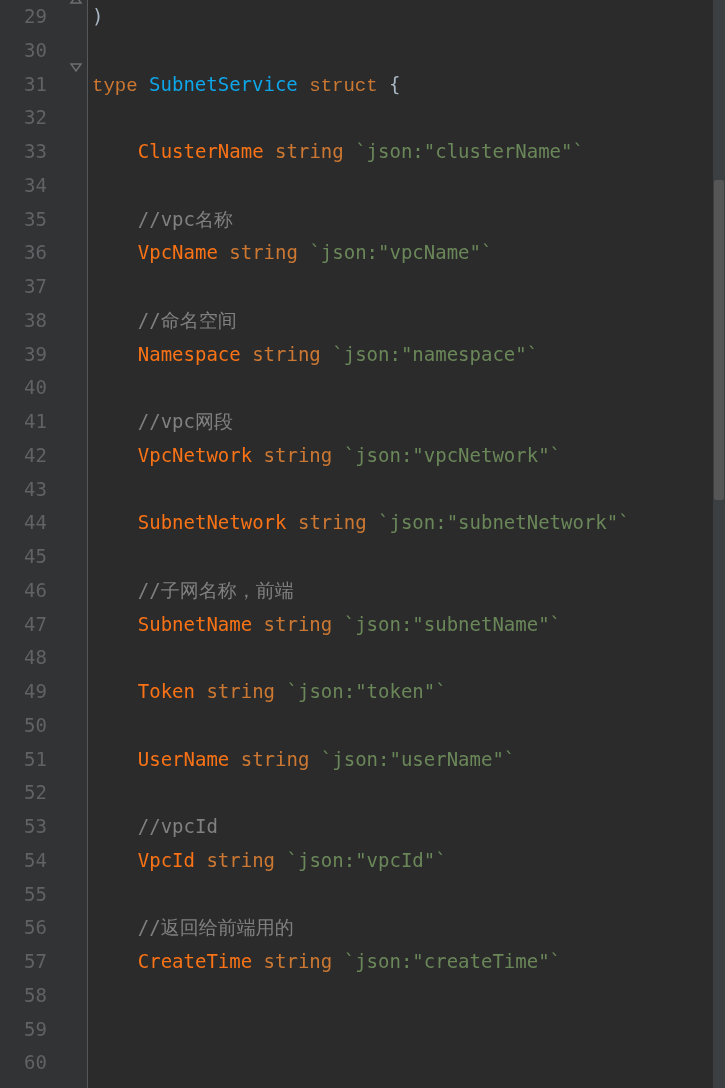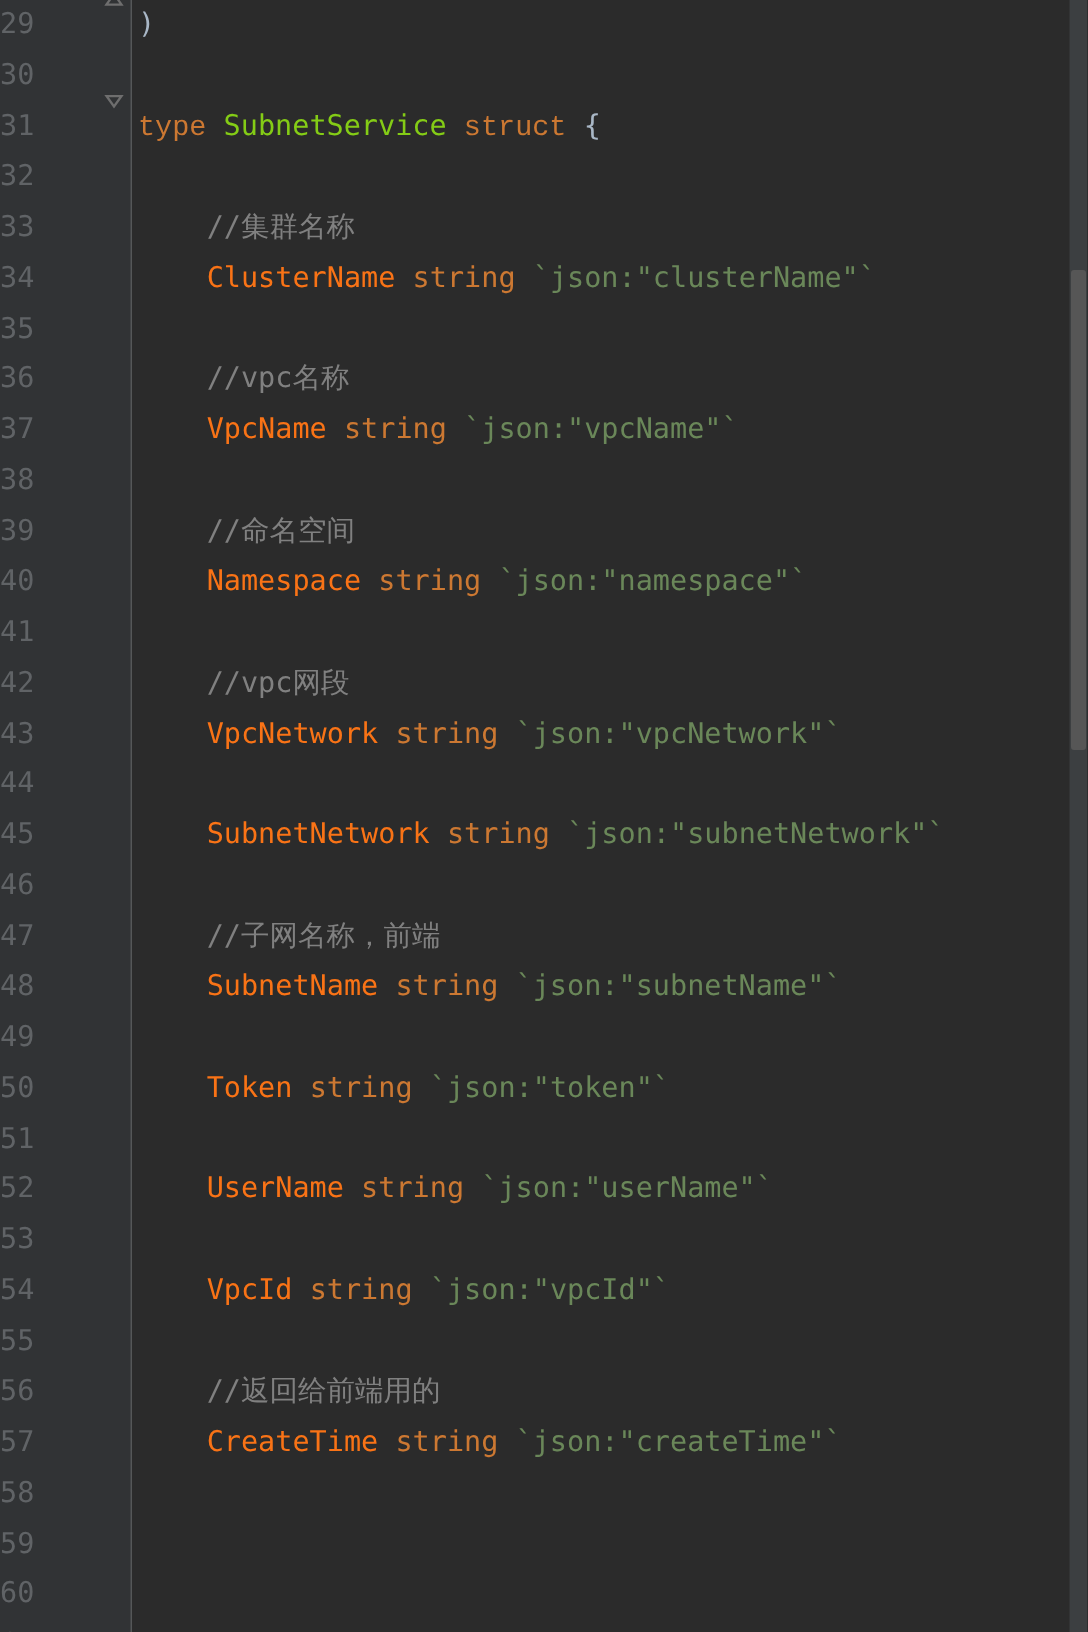--- a/index.html
+++ b/index.html
@@ -25,21 +25,21 @@
   }
   .line-numbers {
     position: absolute;
     top: 0;
     left: 0;
     width: 20px;
     text-align: right;
     color: #606366;
     line-height: 33.75px;
   }
-  .line-numbers div { height: 33.75px; }
+  .line-numbers div { height: 33.75px; margin-left: 24px; }
   .gutter-icons {
     position: absolute;
     left: 68px;
     top: 0;
     width: 20px;
   }
   .fold-icon {
     position: absolute;
     left: 0;
     width: 16px;
@@ -52,21 +52,21 @@
     padding-left: 4px;
     position: relative;
   }
   .code-line {
     height: 33.75px;
     line-height: 33.75px;
     white-space: pre;
     color: #a9b7c6;
   }
   .kw { color: #cc7832; font-family: Liberation Mono, monospace; }
-  .type-name { color: #84cc16; }
+  .type-name { color: #0ea5e9; }
   .basic-type { color: #cc7832; }
   .field { color: #f97316; }
   .comment { color: #808080; }
   .str { color: #6a8759; }
   .brace { color: #a9b7c6; }
   .scrollbar-track {
     position: absolute;
     right: 0;
     top: 0;
     width: 12px;
@@ -130,41 +130,41 @@
       <svg class="fold-icon" style="top:60px" viewBox="0 0 16 16">
           <path d="M3 4 L13 4 L8 11 Z" fill="none" stroke="#6e6e6e" stroke-width="1.5"></path>
         </svg>
     </div>
   </div>
   <div class="code-area">
     <div class="code-line"><span>)</span></div>
     <div class="code-line"></div>
     <div class="code-line"><span class="kw">type</span> <span class="type-name">SubnetService</span> <span class="kw">struct</span> <span class="brace">{</span></div>
     <div class="code-line"></div>
-    <div class="code-line">    <span class="comment">//集群名称</span></div>
     <div class="code-line">    <span class="field">ClusterName</span> <span class="basic-type">string</span> <span class="str">`json:"clusterName"`</span></div>
     <div class="code-line"></div>
     <div class="code-line">    <span class="comment">//vpc名称</span></div>
     <div class="code-line">    <span class="field">VpcName</span> <span class="basic-type">string</span> <span class="str">`json:"vpcName"`</span></div>
     <div class="code-line"></div>
     <div class="code-line">    <span class="comment">//命名空间</span></div>
     <div class="code-line">    <span class="field">Namespace</span> <span class="basic-type">string</span> <span class="str">`json:"namespace"`</span></div>
     <div class="code-line"></div>
     <div class="code-line">    <span class="comment">//vpc网段</span></div>
     <div class="code-line">    <span class="field">VpcNetwork</span> <span class="basic-type">string</span> <span class="str">`json:"vpcNetwork"`</span></div>
     <div class="code-line"></div>
     <div class="code-line">    <span class="field">SubnetNetwork</span> <span class="basic-type">string</span> <span class="str">`json:"subnetNetwork"`</span></div>
     <div class="code-line"></div>
     <div class="code-line">    <span class="comment">//子网名称，前端</span></div>
     <div class="code-line">    <span class="field">SubnetName</span> <span class="basic-type">string</span> <span class="str">`json:"subnetName"`</span></div>
     <div class="code-line"></div>
     <div class="code-line">    <span class="field">Token</span> <span class="basic-type">string</span> <span class="str">`json:"token"`</span></div>
     <div class="code-line"></div>
     <div class="code-line">    <span class="field">UserName</span> <span class="basic-type">string</span> <span class="str">`json:"userName"`</span></div>
     <div class="code-line"></div>
+    <div class="code-line">    <span class="comment">//vpcId</span></div>
     <div class="code-line">    <span class="field">VpcId</span> <span class="basic-type">string</span> <span class="str">`json:"vpcId"`</span></div>
     <div class="code-line"></div>
     <div class="code-line">    <span class="comment">//返回给前端用的</span></div>
     <div class="code-line">    <span class="field">CreateTime</span> <span class="basic-type">string</span> <span class="str">`json:"createTime"`</span></div>
 
     <div class="scrollbar-track">
       <div class="scrollbar-thumb"></div>
     </div>
   </div>
 </div>

